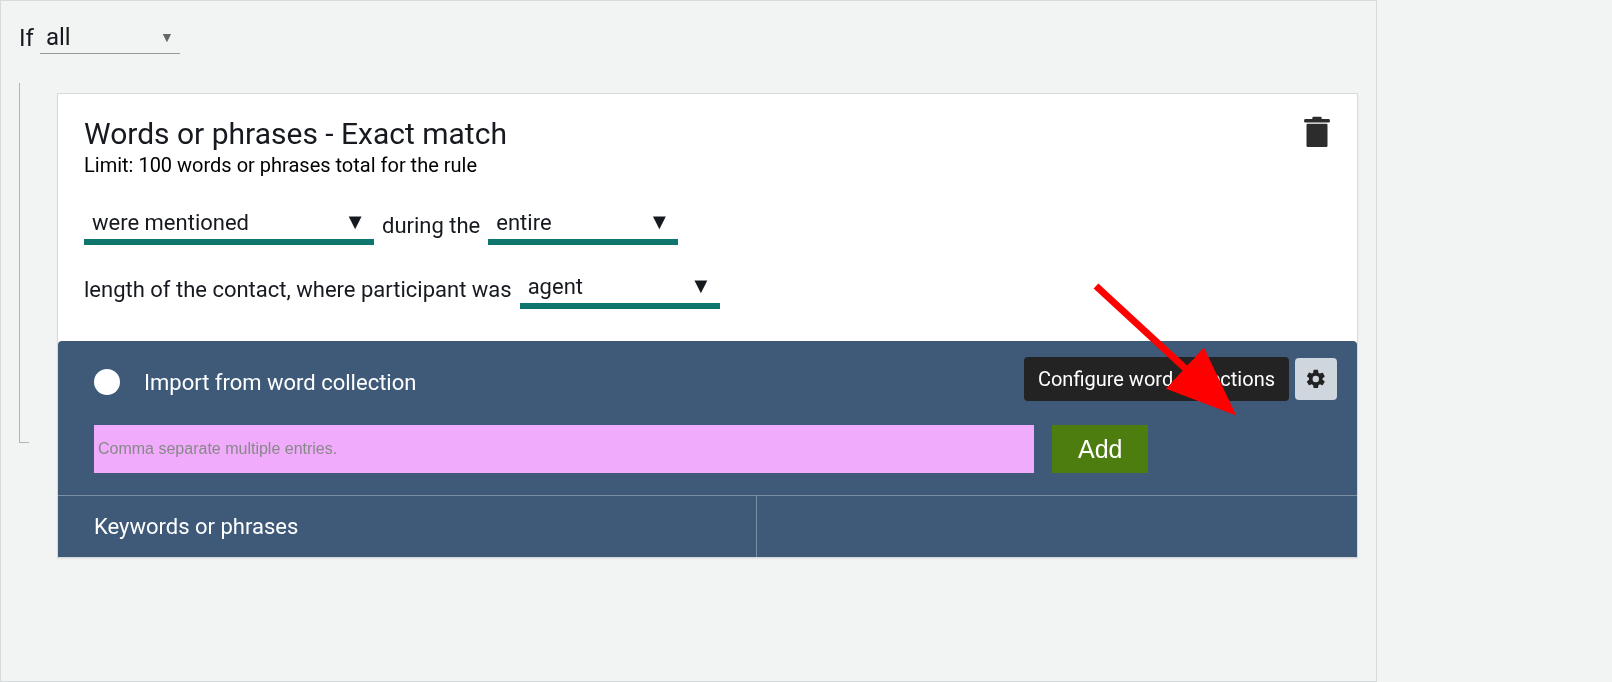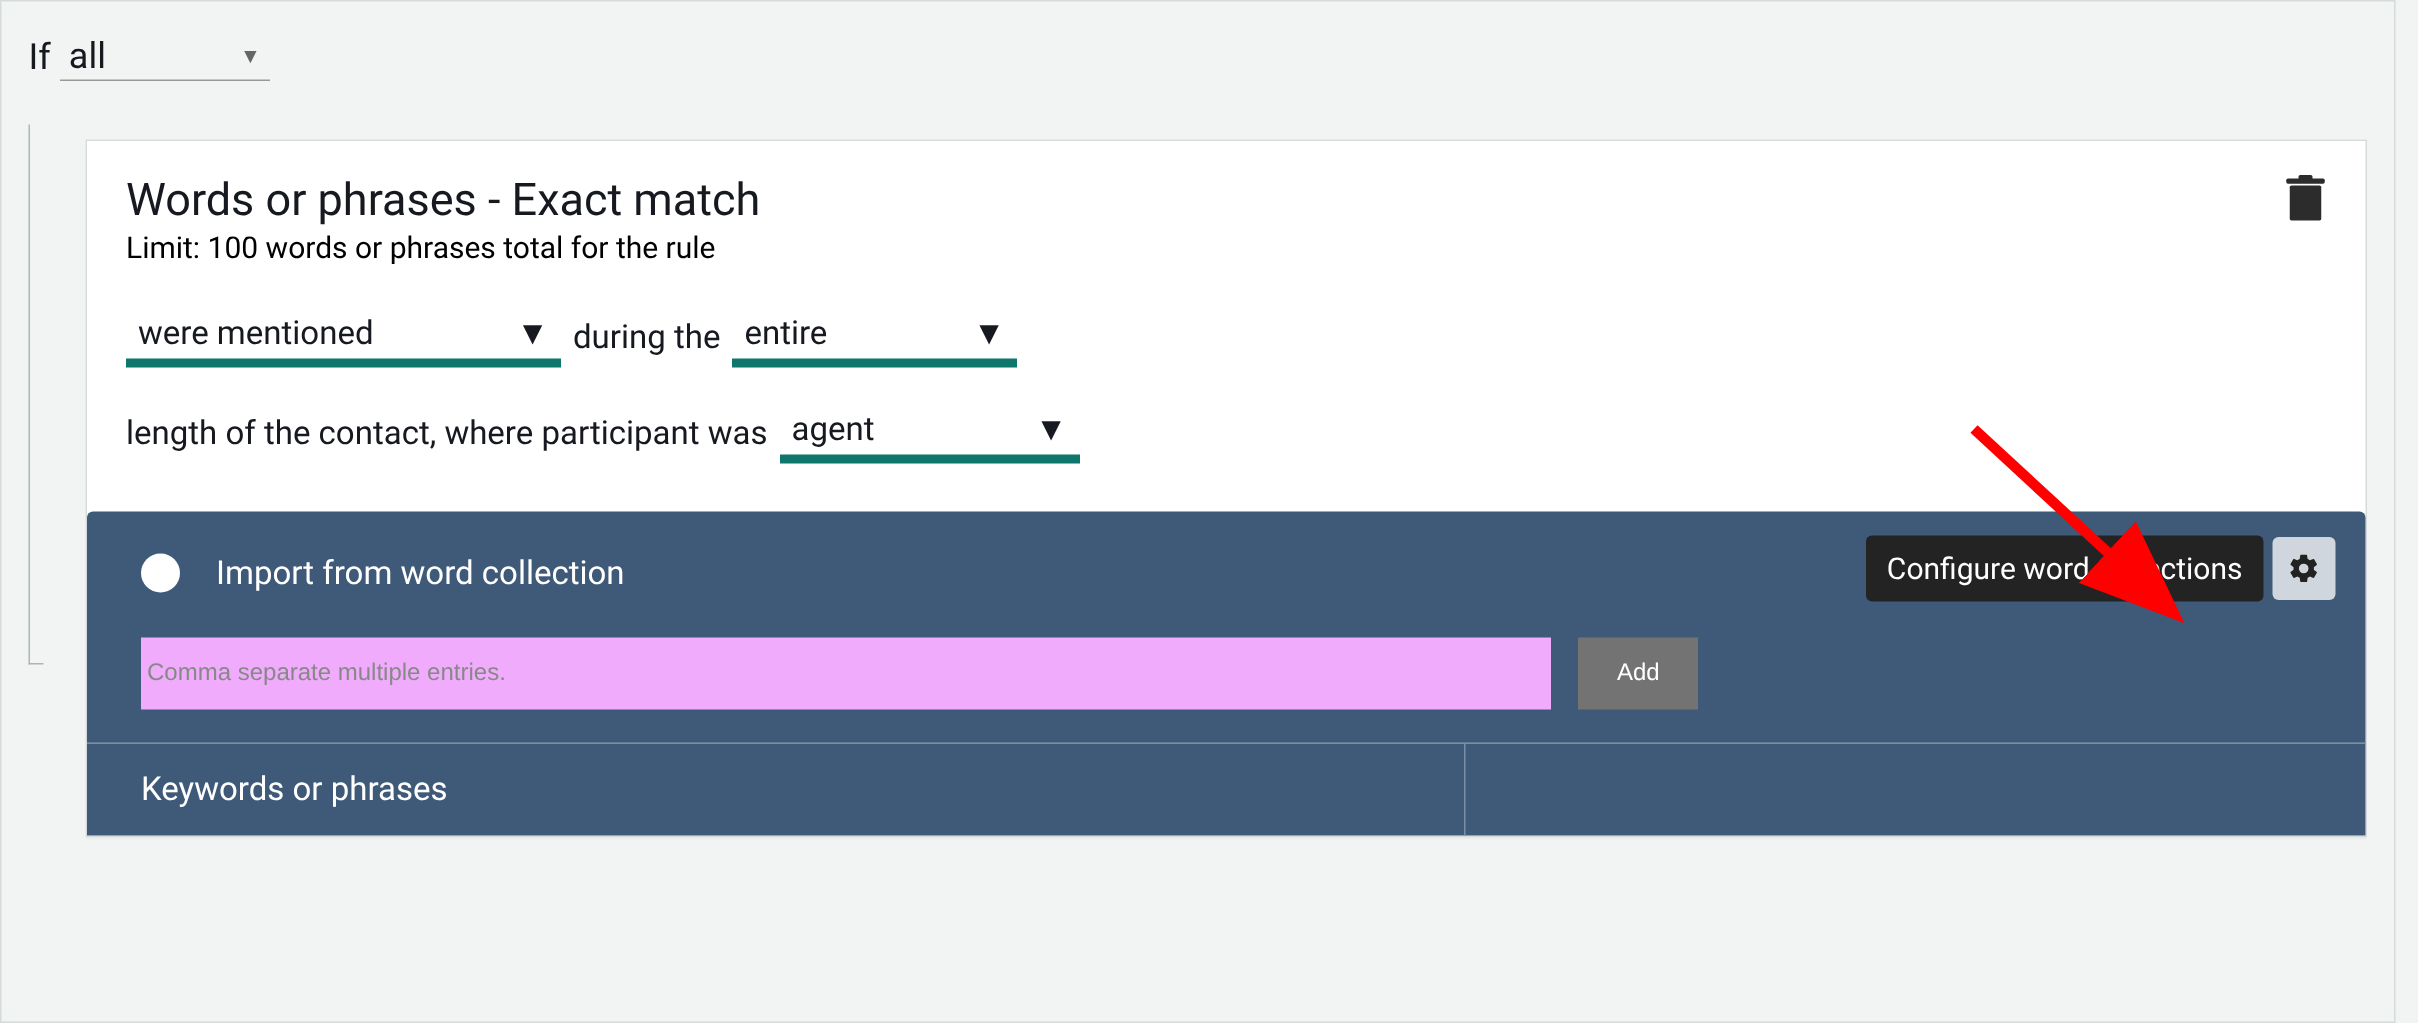--- a/index.html
+++ b/index.html
@@ -5,21 +5,21 @@
   * { box-sizing: border-box; }
   body {
     margin: 0;
     font-family: -apple-system, BlinkMacSystemFont, "Segoe UI", Roboto, "Helvetica Neue", Arial, sans-serif;
     background: #f2f3f3;
     color: #16191f;
     font-size: 20px;
   }
   .page {
     border: 1px solid #d5dbdb;
-    width: 1597px;
+    width: 1377px;
     height: 682px;
     position: relative;
     overflow: hidden;
   }
   .top-row {
     padding: 20px 18px 28px 18px;
     font-size: 24px;
     display: flex;
     align-items: center;
     gap: 6px;
@@ -167,25 +167,25 @@
     flex: 0 0 940px;
     height: 48px;
     background: #f0abfc;
     border: none;
     padding: 0 4px;
     font-size: 16px;
     color: #555;
   }
   .text-input::placeholder { color: #888; }
   .add-btn {
-    background: #737373;
+    background: #4d7c0f;
     color: #fff;
     border: none;
     padding: 0 26px;
-    font-size: 16px;
+    font-size: 25px;
     cursor: pointer;
   }
   .kw-header-row {
     margin: 0 0 0 0;
     background: #3e5a78;
     color: #fff;
     border-top: 1px solid #7a8fa3;
     display: flex;
   }
   .kw-header-cell {

